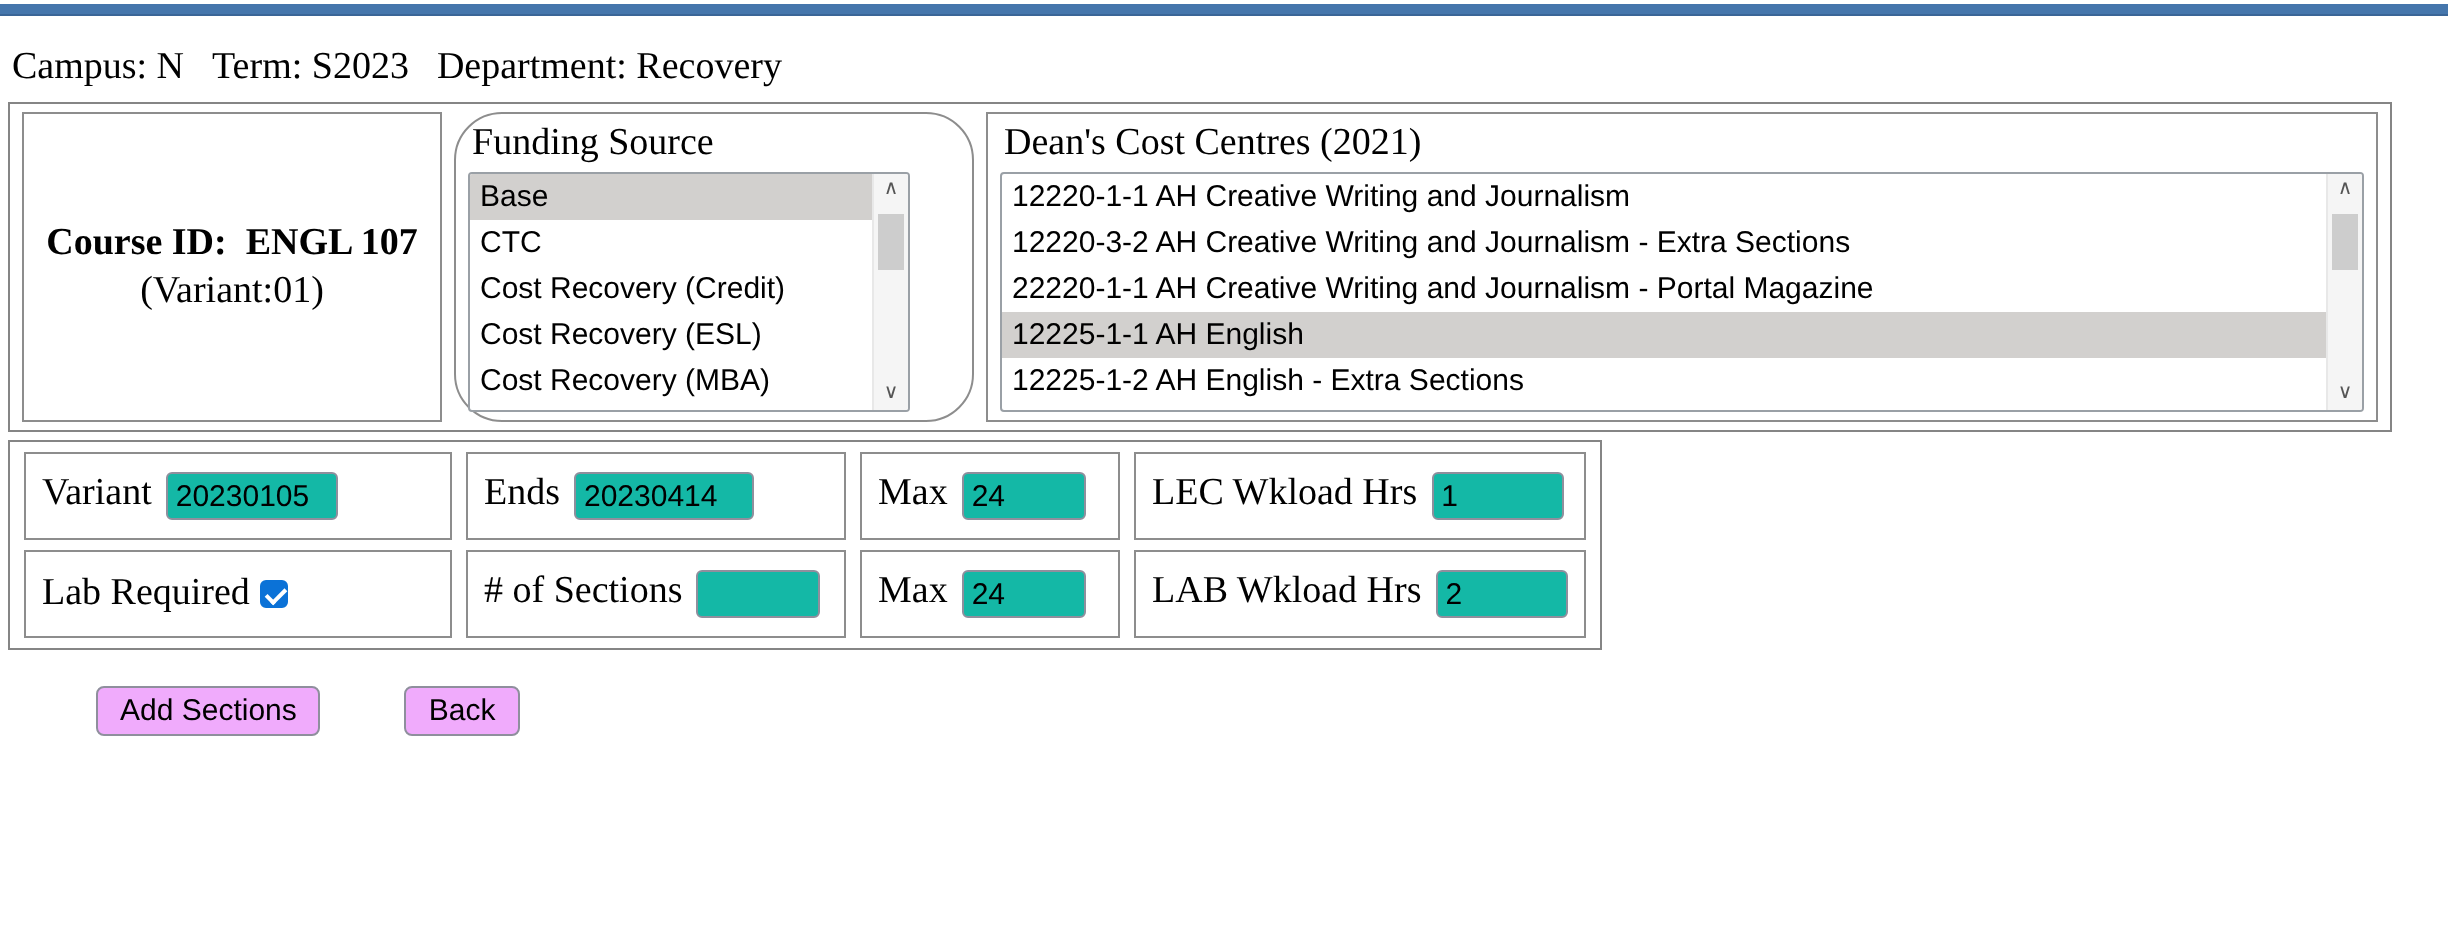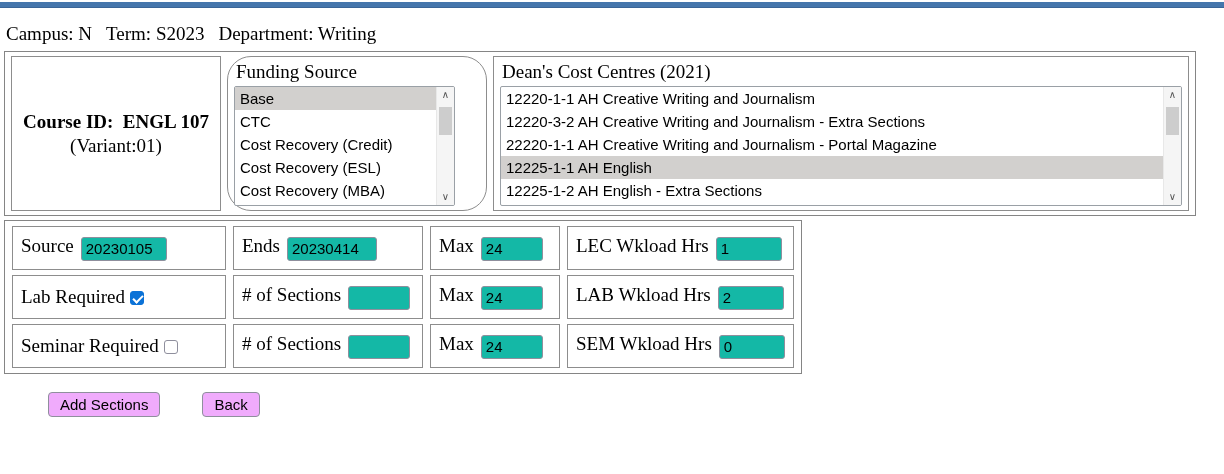--- a/index.html
+++ b/index.html
@@ -48,21 +48,21 @@
   .btn-back{margin-left:38px;}
 </style>
 </head>
 <body>
 
 <div class="topbar"></div>
 
 <div class="page">
 
   <div class="hdr">
-    <span>Campus: N</span><span>Term: S2023</span><span>Department: Writing</span>
+    <span>Campus: N</span><span>Term: S2023</span><span>Department: Recovery</span>
   </div>
 
   <table class="top-table">
     <tbody>
         <tr>
       <td class="td-course">
         <div class="course-line1"><span>Course ID:</span>&nbsp;&nbsp;<span>ENGL 107</span></div>
         <div class="course-line2">(Variant:01)</div>
       </td>
       <td class="td-fund">
@@ -104,21 +104,21 @@
         </div>
       </td>
     </tr>
   </tbody>
     </table>
 
   <table class="grid-table">
     <tbody>
         <tr>
       <td style="width:196px">
-        <span class="lbl">Source</span><input type="text" class="in-date" value="20230105" style="">
+        <span class="lbl">Variant</span><input type="text" class="in-date" value="20230105" style="">
       </td>
       <td style="width:172px">
         <span class="lbl">Ends</span><input type="text" class="in-ends" value="20230414" style="">
       </td>
       <td style="width:112px">
         <span class="lbl">Max</span><input type="text" class="in-max" value="24" style="">
       </td>
       <td style="width:200px">
         <span class="lbl">LEC Wkload Hrs</span><input type="text" class="in-wk" value="1" style="">
       </td>
@@ -130,34 +130,20 @@
       <td>
         <span class="lbl"># of Sections</span><input type="text" class="in-sec" style="">
       </td>
       <td>
         <span class="lbl">Max</span><input type="text" class="in-max" value="24" style="">
       </td>
       <td>
         <span class="lbl">LAB Wkload Hrs</span><input type="text" class="in-wk" value="2" style="">
       </td>
     </tr>
-    <tr>
-      <td>
-        <span class="lbl">Seminar Required</span><input type="checkbox" style="">
-      </td>
-      <td>
-        <span class="lbl"># of Sections</span><input type="text" class="in-sec" style="">
-      </td>
-      <td>
-        <span class="lbl">Max</span><input type="text" class="in-max" value="24" style="">
-      </td>
-      <td>
-        <span class="lbl">SEM Wkload Hrs</span><input type="text" class="in-wk" value="0" style="">
-      </td>
-    </tr>
   </tbody>
     </table>
 
   <div class="btn-row">
     <button>Add Sections</button>
     <button class="btn-back">Back</button>
   </div>
 
 </div>
 

